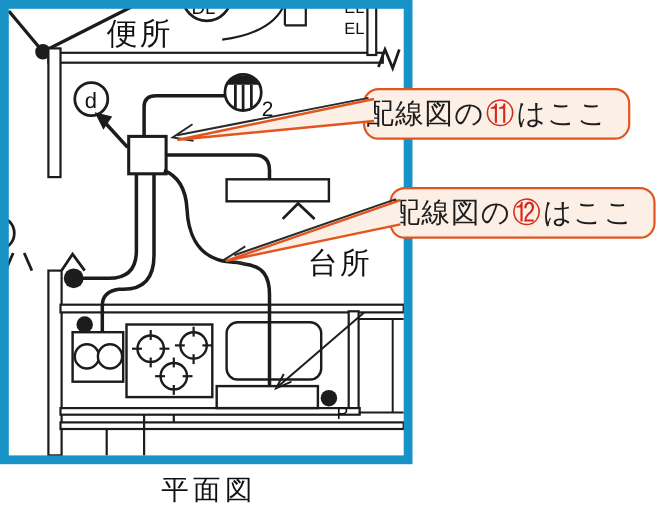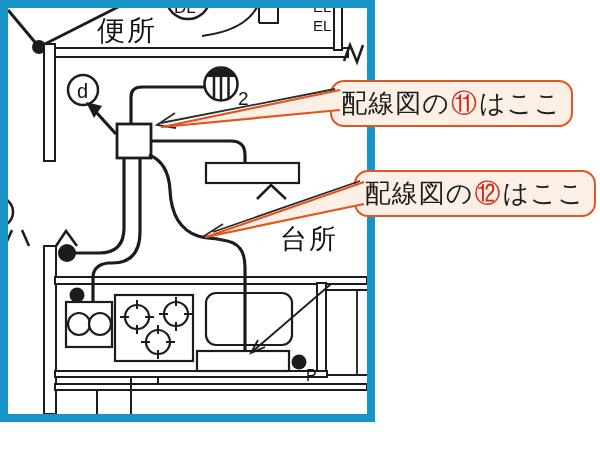--- a/index.html
+++ b/index.html
@@ -8,21 +8,21 @@
     font-family:"Liberation Sans","DejaVu Sans",sans-serif;
   }
   .stage svg{position:absolute;left:0;top:0;}
   #plan-svg{z-index:1;}
   #ann-svg{z-index:3;pointer-events:none;}
   .callout{
     position:absolute;z-index:2;box-sizing:border-box;
     background:var(--callout-fill,#FBEFE6);
     border:2.5px solid var(--callout-orange,#E2551F);
     border-radius:14px;
-    display:flex;align-items:center;justify-content:center;
+    display:flex;align-items:center;
     font-size:26px;color:#1c1c1c;white-space:nowrap;letter-spacing:1px;
   }
   .callout .num{color:var(--number-red,#D42A1A);margin:0 1px;}
   #callout-1{left:330px;top:80px;width:243px;height:47px;}
   #callout-2{left:354px;top:170px;width:242px;height:47px;}
   .caption{
     position:absolute;left:110px;top:429px;width:160px;z-index:2;
     text-align:center;font-size:25px;letter-spacing:4px;color:#111;
   }
   
@@ -182,13 +182,14 @@
       <polyline class="ann-black" points="175,113 157,125 176,128" stroke-width="1.8"></polyline>
     </g>
     <path class="tail" d="M340,90 L162,127 L340,110"></path>
     <g>
       <line class="ann-black" x1="360" y1="181" x2="213" y2="232" stroke-width="1.8"></line>
       <polyline class="ann-black" points="223,224 204,236 224,240" stroke-width="1.8"></polyline>
     </g>
     <path class="tail" d="M364,182 L206,237 L364,204"></path>
   </svg>
 
+  <div class="caption">平面図</div>
 </div>
 
 </body></html>

